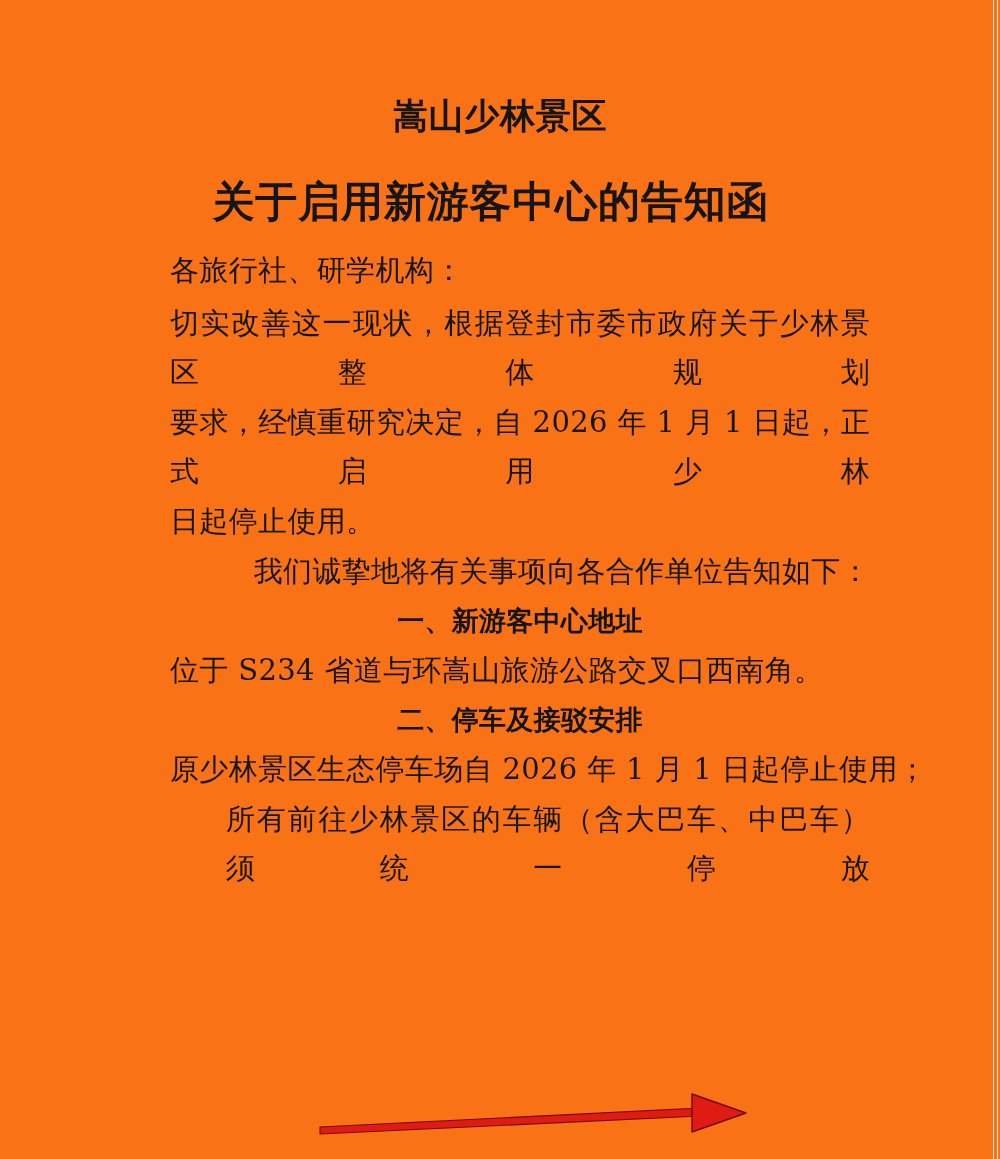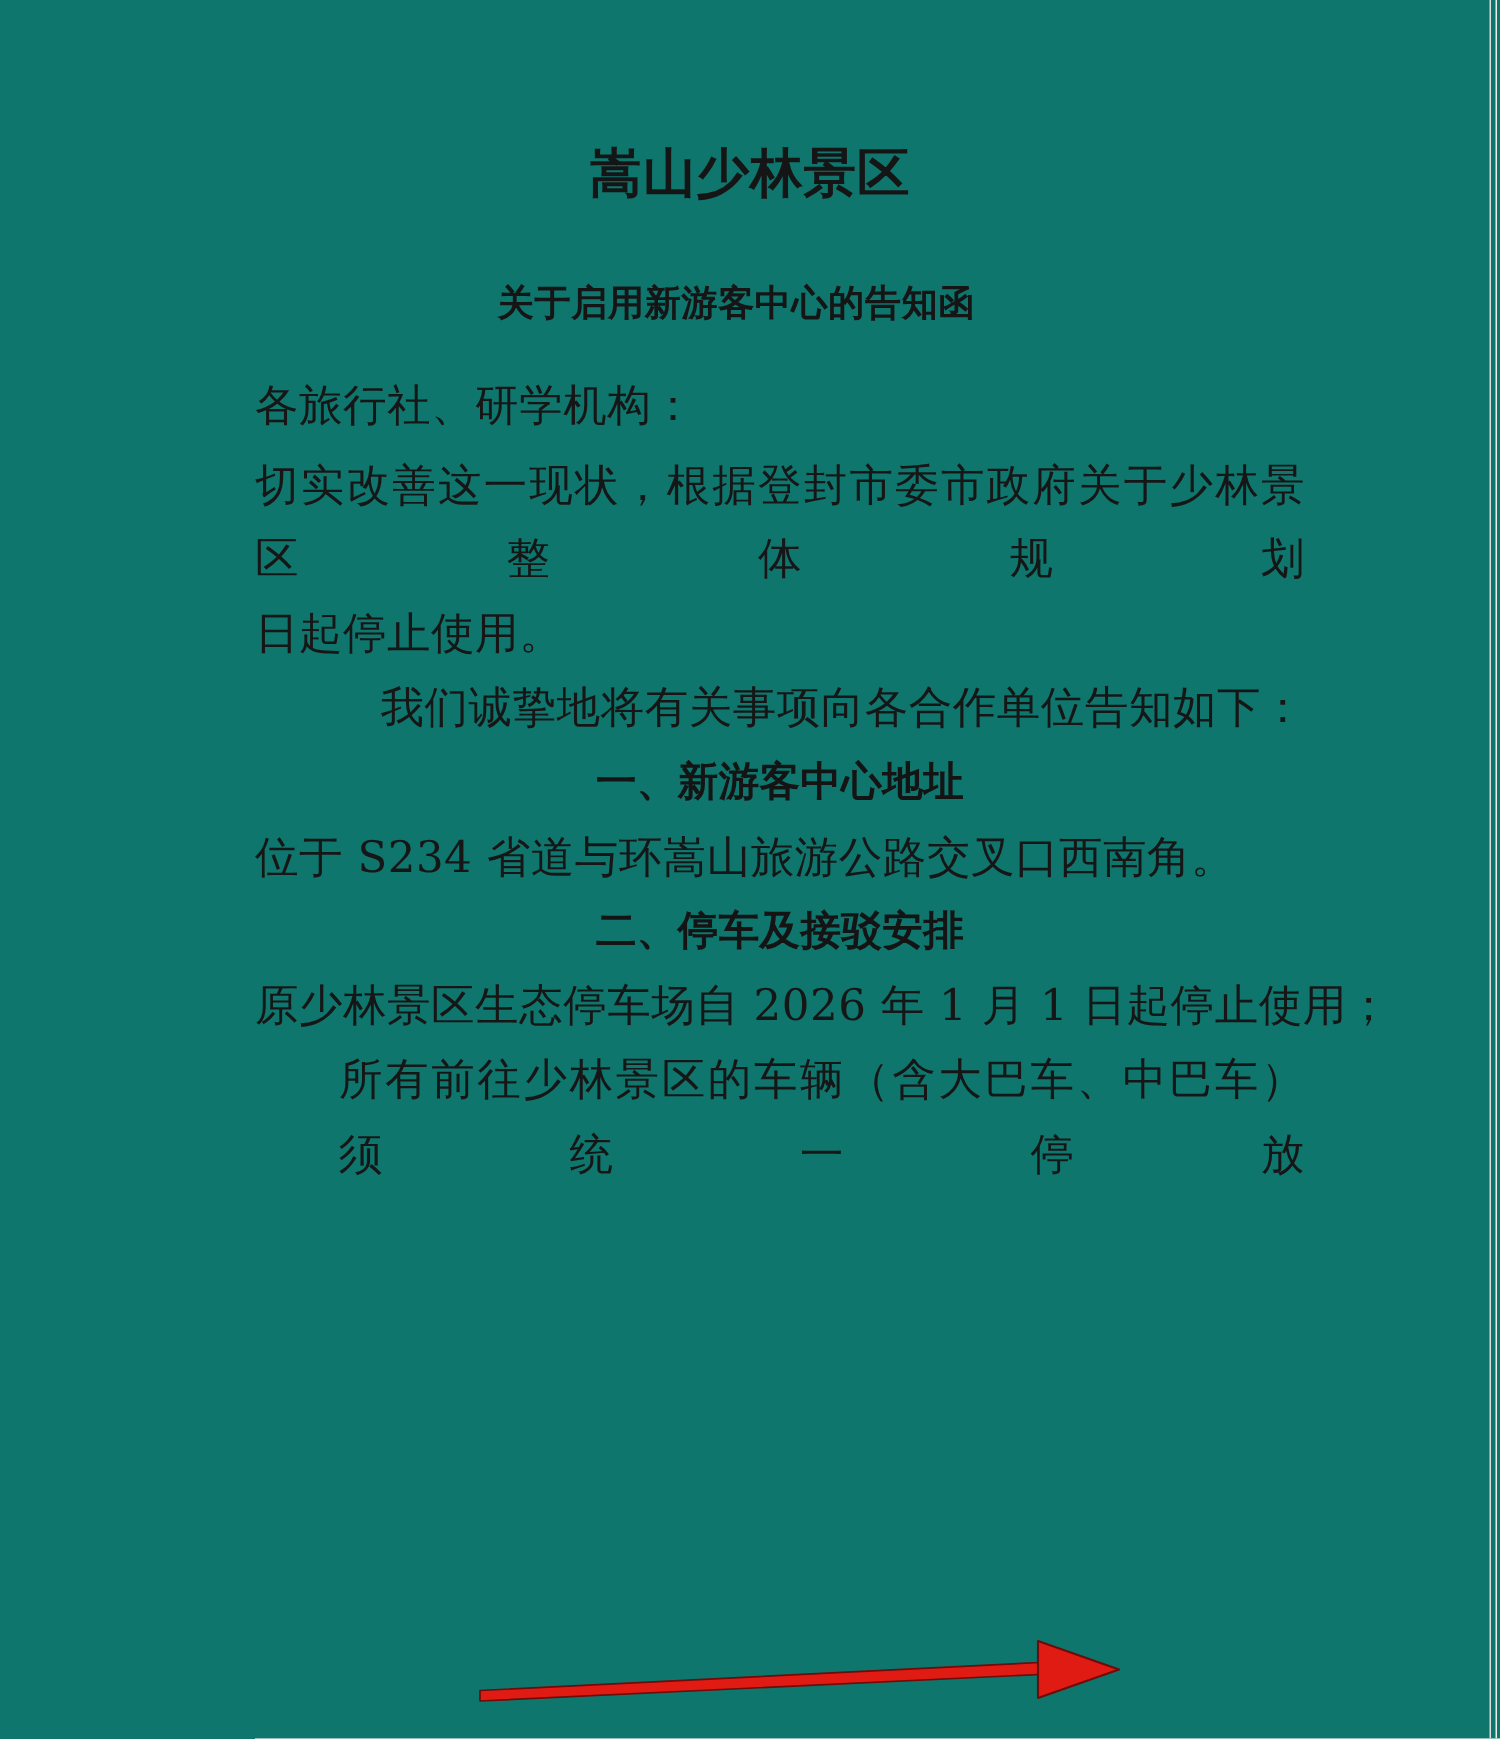--- a/index.html
+++ b/index.html
@@ -7,21 +7,21 @@
     padding: 0;
     background: #ffffff;
   }
   body {
     font-family: "Liberation Serif", "DejaVu Serif", serif;
   }
   #page {
     position: relative;
     width: 1000px;
     height: 1159px;
-    background: #0f766e;
+    background: #f97316;
     overflow: hidden;
   }
   
   #page-edge {
     position: absolute;
     top: 0;
     left: 993px;
     width: 1px;
     height: 1159px;
     background: #dcdcdc;
@@ -58,21 +58,21 @@
     right: 0;
     top: 96px;
     font-size: 35px;
     line-height: 40px;
   }
   .title-sub {
     position: absolute;
     left: 0;
     right: 18px;
     top: 181px;
-    font-size: 24px;
+    font-size: 42px;
     line-height: 42px;
   }
 
   
   .body-block {
     position: absolute;
     left: 170px;
     top: 246px;
     width: 700px;
   }
@@ -131,20 +131,21 @@
 
     <div class="title-sub">关于启用新游客中心的告知函</div>
 
     <div class="body-block">
 
       <div class="line">各旅行社、研学机构：</div>
 
       <div class="gap-sm"></div>
 
       <div class="line justify">切实改善这一现状，根据登封市委市政府关于少林景区整体规划</div>
+      <div class="line justify">要求，经慎重研究决定，自 2026 年 1 月 1 日起，正式启用少林</div>
       <div class="line">日起停止使用。</div>
 
       <div class="line indent">我们诚挚地将有关事项向各合作单位告知如下：</div>
 
       <div class="heading">一、新游客中心地址</div>
       <div class="line">位于 S234 省道与环嵩山旅游公路交叉口西南角。</div>
 
       <div class="heading">二、停车及接驳安排</div>
       <div class="line">原少林景区生态停车场自 2026 年 1 月 1 日起停止使用；</div>
       <div class="line indent justify">所有前往少林景区的车辆（含大巴车、中巴车）须统一停放</div>

